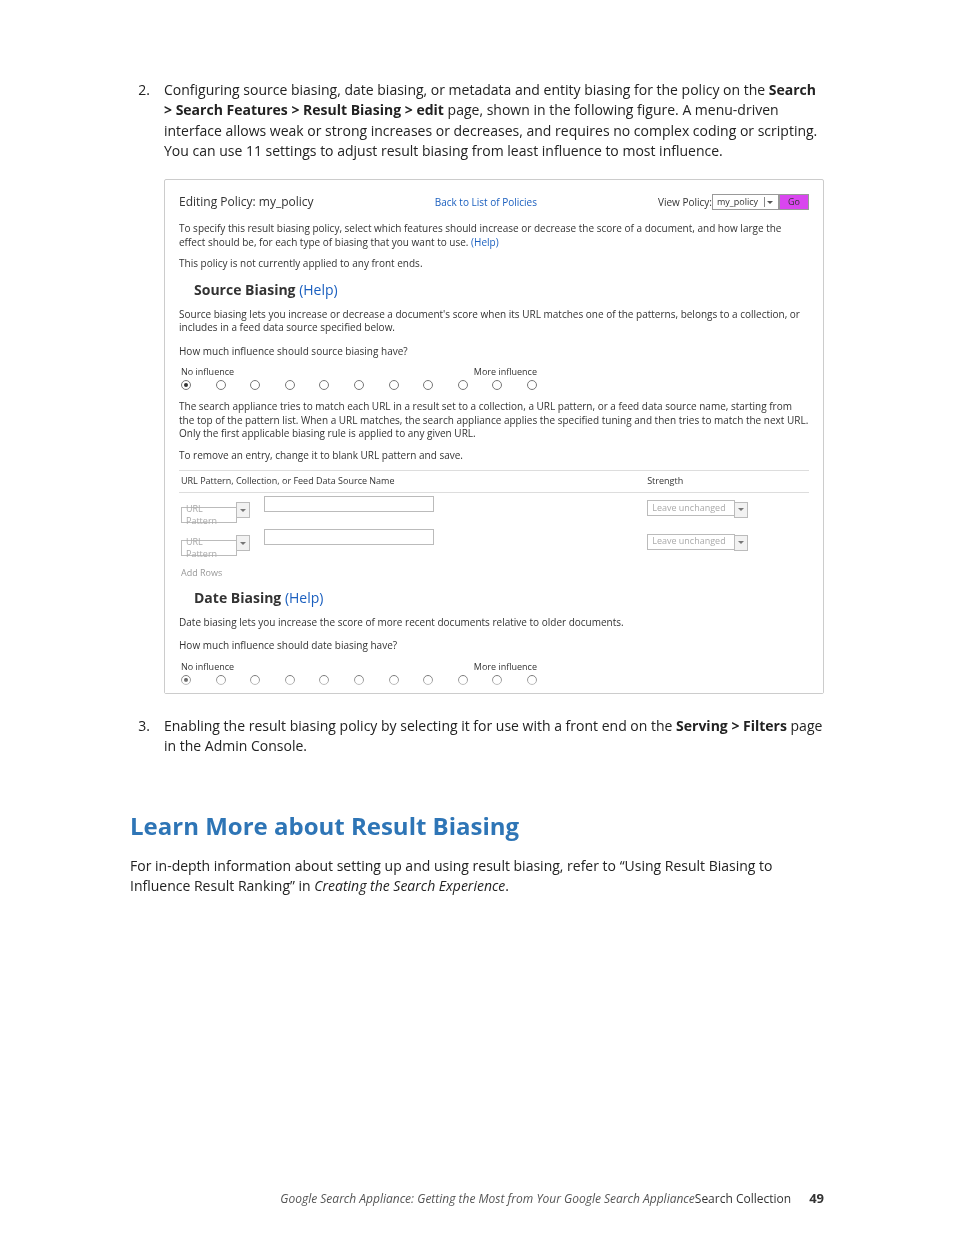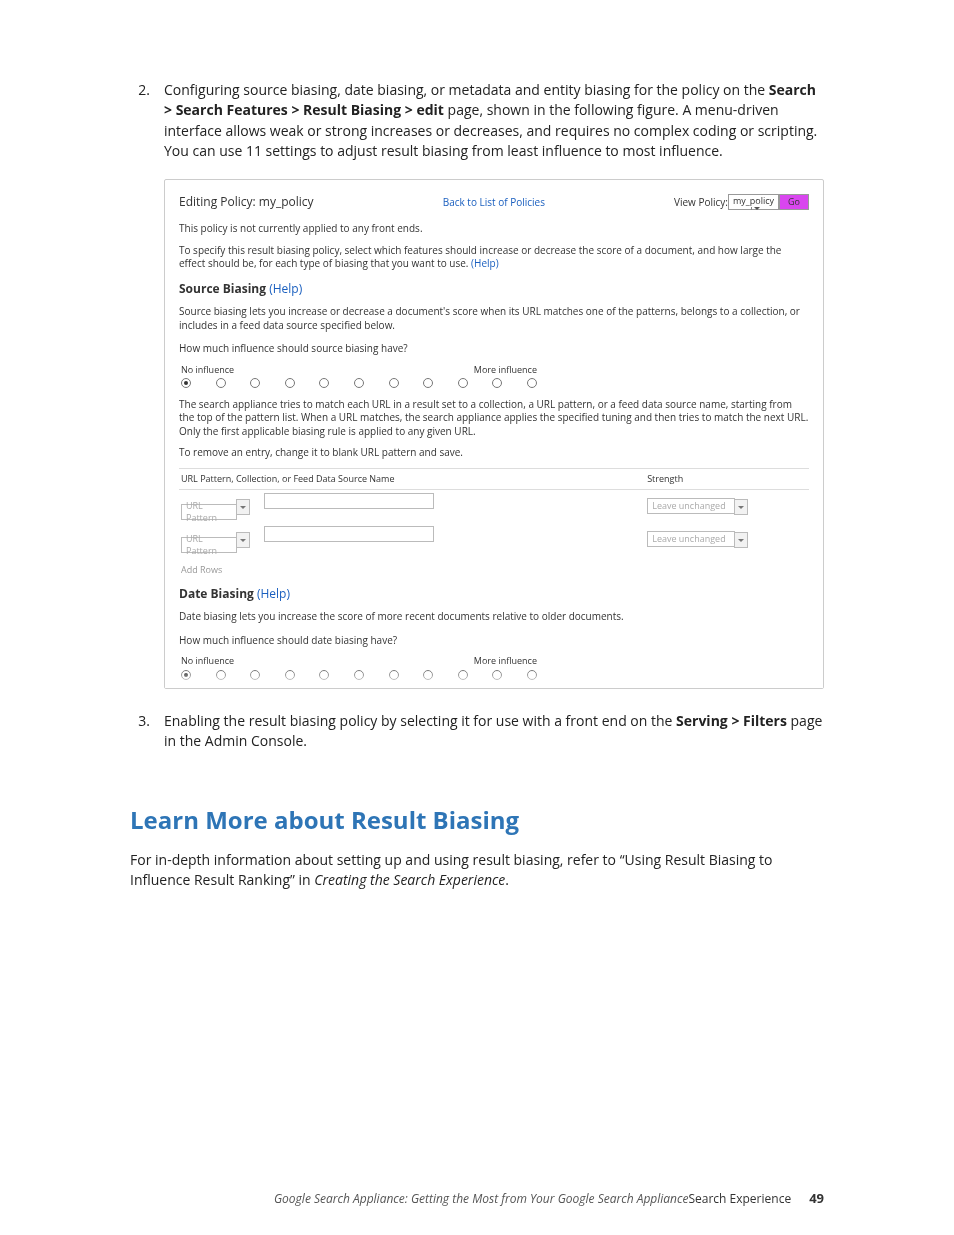--- a/index.html
+++ b/index.html
@@ -60,21 +60,20 @@
   .screenshot .dd {
     display: inline-flex;
     align-items: center;
     border: 1px solid #999;
     background: #fff;
     height: 16px;
     padding: 0 4px;
     font-size: 9px;
     color: #333;
     position: relative;
-    flex-direction: column;
   }
   .screenshot .dd .arrow {
     margin-left: 6px;
     width: 10px;
     height: 10px;
     border-left: 1px solid #888;
     display: inline-flex;
     align-items: center;
     justify-content: center;
   }
@@ -89,21 +88,21 @@
   .screenshot .go-btn {
     border: 1px solid #999;
     background: #d946ef;
     height: 16px;
     padding: 0 8px;
     font-size: 9px;
     display: inline-flex;
     align-items: center;
   }
   .screenshot p { margin-bottom: 8px; }
-  .screenshot .sec-label { font-size: 12px; color: #333; margin-top: 10px; }
+  .screenshot .sec-label { font-size: 14px; color: #333; margin-top: 10px; margin-left: 15px; }
   .screenshot .sec-label b { font-weight: 700; }
 
   .radio-row {
     display: flex;
     flex-direction: column;
     gap: 2px;
     margin: 4px 0 10px 0;
     width: 360px;
   }
   .radio-labels {
@@ -241,25 +240,25 @@
     <div class="top-right">
       <span>View Policy:</span>
       <span class="dd">
         <span>my_policy</span>
         <span class="arrow"></span>
       </span>
       <span class="go-btn">Go</span>
     </div>
   </div>
 
-  <p>This policy is not currently applied to any front ends.</p>
-
   <p>
     <span>To specify this result biasing policy, select which features should increase or decrease the score of a document, and how large the effect should be, for each type of biasing that you want to use. </span><a class="link">(Help)</a>
   </p>
+
+  <p>This policy is not currently applied to any front ends.</p>
 
   <p class="sec-label">
     <b>Source Biasing</b>&nbsp;<a class="link">(Help)</a>
   </p>
   <p>Source biasing lets you increase or decrease a document's score when its URL matches one of the patterns, belongs to a collection, or includes in a feed data source specified below.</p>
   <p style="margin-top:10px;">How much influence should source biasing have?</p>
 
   <div class="radio-row">
     <div class="radio-labels">
       <span>No influence</span>
@@ -363,16 +362,16 @@
 </ol>
 
 <h2 class="section">Learn More about Result Biasing</h2>
 <p class="body">
   <span>For in-depth information about setting up and using result biasing, refer to “Using Result Biasing to Influence Result Ranking” in </span><i>Creating the Search Experience</i><span>.</span>
 </p>
 
 <div class="footer">
   <div class="left">Google Search Appliance: Getting the Most from Your Google Search Appliance</div>
   <div class="right">
-    <span>Search Experience</span>
+    <span>Search Collection</span>
     <span class="pgnum">49</span>
   </div>
 </div>
 
 </body></html>

